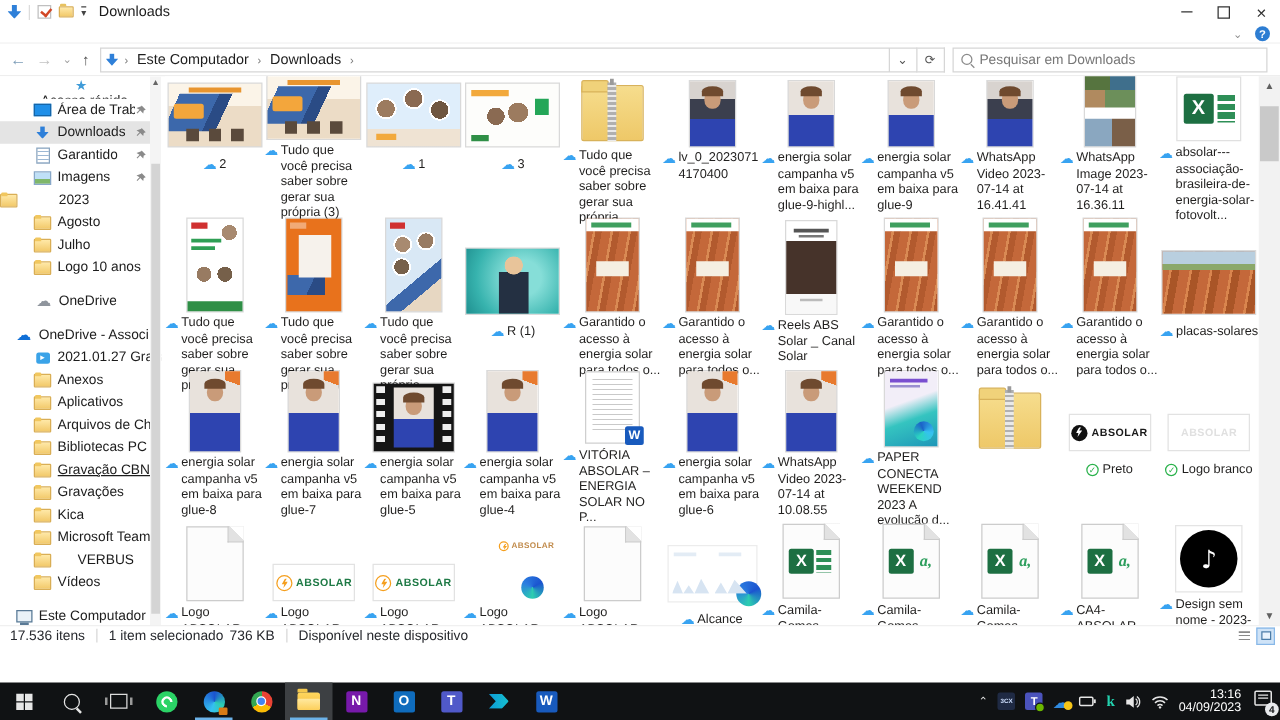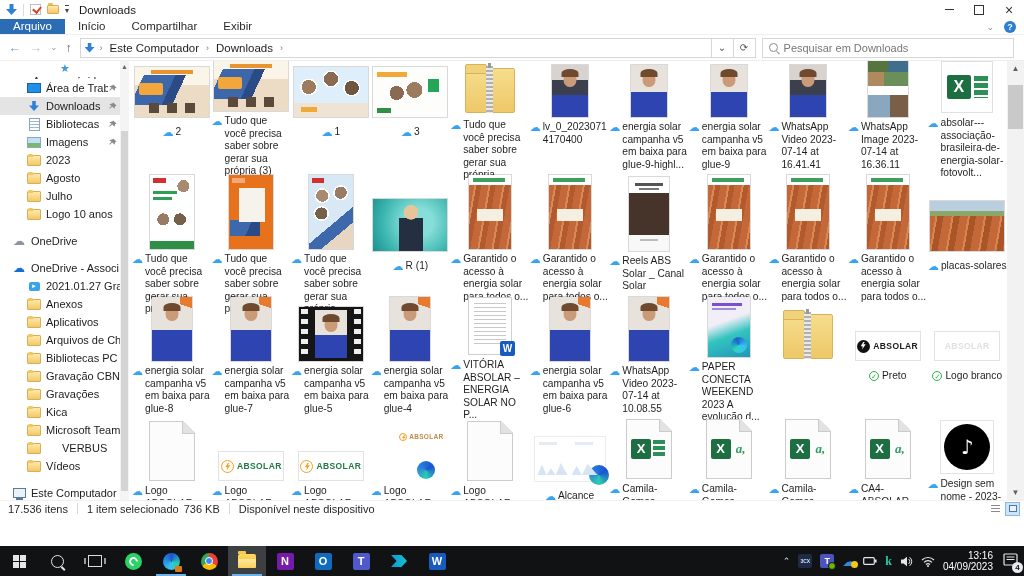--- a/index.html
+++ b/index.html
@@ -272,26 +272,20 @@
     </div>
     <span class="win-title">Downloads</span>
     <div class="wincontrols">
       <span class="wc wc-min"></span>
       <span class="wc wc-max"></span>
       <span class="wc wc-close"></span>
     </div>
   </div>
 
   <div class="ribbon">
-    <div style="display:flex;">
-        <div class="rtab active">Arquivo</div>
-        <div class="rtab">Início</div>
-        <div class="rtab">Compartilhar</div>
-        <div class="rtab">Exibir</div>
-      </div>
     <div class="ribbon-right">
       <span class="rib-caret">⌄</span>
       <span class="rib-help">?</span>
     </div>
   </div>
 
   <div class="addrbar">
     <div class="navbtns">
       <span class="nav-glyph nav-back">←</span>
       <span class="nav-glyph nav-fwd">→</span>
@@ -333,49 +327,49 @@
         </div>
         <div class="srow selected" style="padding-left: 27px;">
           <span class="ic ic-download"></span>
           <span class="slabel">Downloads</span>
           <svg class="pin" width="9" height="9" viewBox="0 0 9 9">
             <path d="M5.3.4 8.6 3.7 7 4.3l-.4 2.5L4.2 4.4 1.9 6.7l-.6-.6L3.6 3.8 1.2 2.4 5 .9z" fill="#8a8a8a"></path>
           </svg>
         </div>
         <div class="srow" style="padding-left: 27px;">
           <span class="ic ic-document"></span>
-          <span class="slabel">Bibliotecas</span>
+          <span class="slabel">Garantido</span>
           <svg class="pin" width="9" height="9" viewBox="0 0 9 9">
             <path d="M5.3.4 8.6 3.7 7 4.3l-.4 2.5L4.2 4.4 1.9 6.7l-.6-.6L3.6 3.8 1.2 2.4 5 .9z" fill="#8a8a8a"></path>
           </svg>
         </div>
         <div class="srow" style="padding-left: 27px;">
           <span class="ic ic-image"></span>
           <span class="slabel">Imagens</span>
           <svg class="pin" width="9" height="9" viewBox="0 0 9 9">
             <path d="M5.3.4 8.6 3.7 7 4.3l-.4 2.5L4.2 4.4 1.9 6.7l-.6-.6L3.6 3.8 1.2 2.4 5 .9z" fill="#8a8a8a"></path>
           </svg>
         </div>
-        <div class="srow" style="padding-left: 27px;">
+        <div class="srow" style=" gap: 28px;">
           <span class="ic ic-folder"></span>
           <span class="slabel">2023</span>
         </div>
         <div class="srow" style="padding-left: 27px;">
           <span class="ic ic-folder"></span>
           <span class="slabel">Agosto</span>
         </div>
         <div class="srow" style="padding-left: 27px;">
           <span class="ic ic-folder"></span>
           <span class="slabel">Julho</span>
         </div>
         <div class="srow" style="padding-left: 27px;">
           <span class="ic ic-folder"></span>
           <span class="slabel">Logo 10 anos</span>
         </div>
-        <div class="srow gap" style="padding-left: 12px;">
+        <div class="srow gap" style="padding-left: 28px;">
           <span class="ic ic-onedrive"></span>
           <span class="slabel">OneDrive</span>
         </div>
         <div class="srow gap" style="padding-left: 12px;">
           <span class="ic ic-onedrive-blue"></span>
           <span class="slabel">OneDrive - Associ</span>
         </div>
         <div class="srow" style="padding-left: 27px;">
           <span class="ic ic-media"></span>
           <span class="slabel">2021.01.27 Grava</span>
@@ -389,21 +383,21 @@
           <span class="slabel">Aplicativos</span>
         </div>
         <div class="srow" style="padding-left: 27px;">
           <span class="ic ic-folder"></span>
           <span class="slabel">Arquivos de Cha</span>
         </div>
         <div class="srow" style="padding-left: 27px;">
           <span class="ic ic-folder"></span>
           <span class="slabel">Bibliotecas PC</span>
         </div>
-        <div class="srow" style="padding-left: 27px;">
+        <div class="srow" style="padding-left: 27px; text-decoration: underline;">
           <span class="ic ic-folder"></span>
           <span class="slabel">Gravação CBN</span>
         </div>
         <div class="srow" style="padding-left: 27px;">
           <span class="ic ic-folder"></span>
           <span class="slabel">Gravações</span>
         </div>
         <div class="srow" style="padding-left: 27px;">
           <span class="ic ic-folder"></span>
           <span class="slabel">Kica</span>

